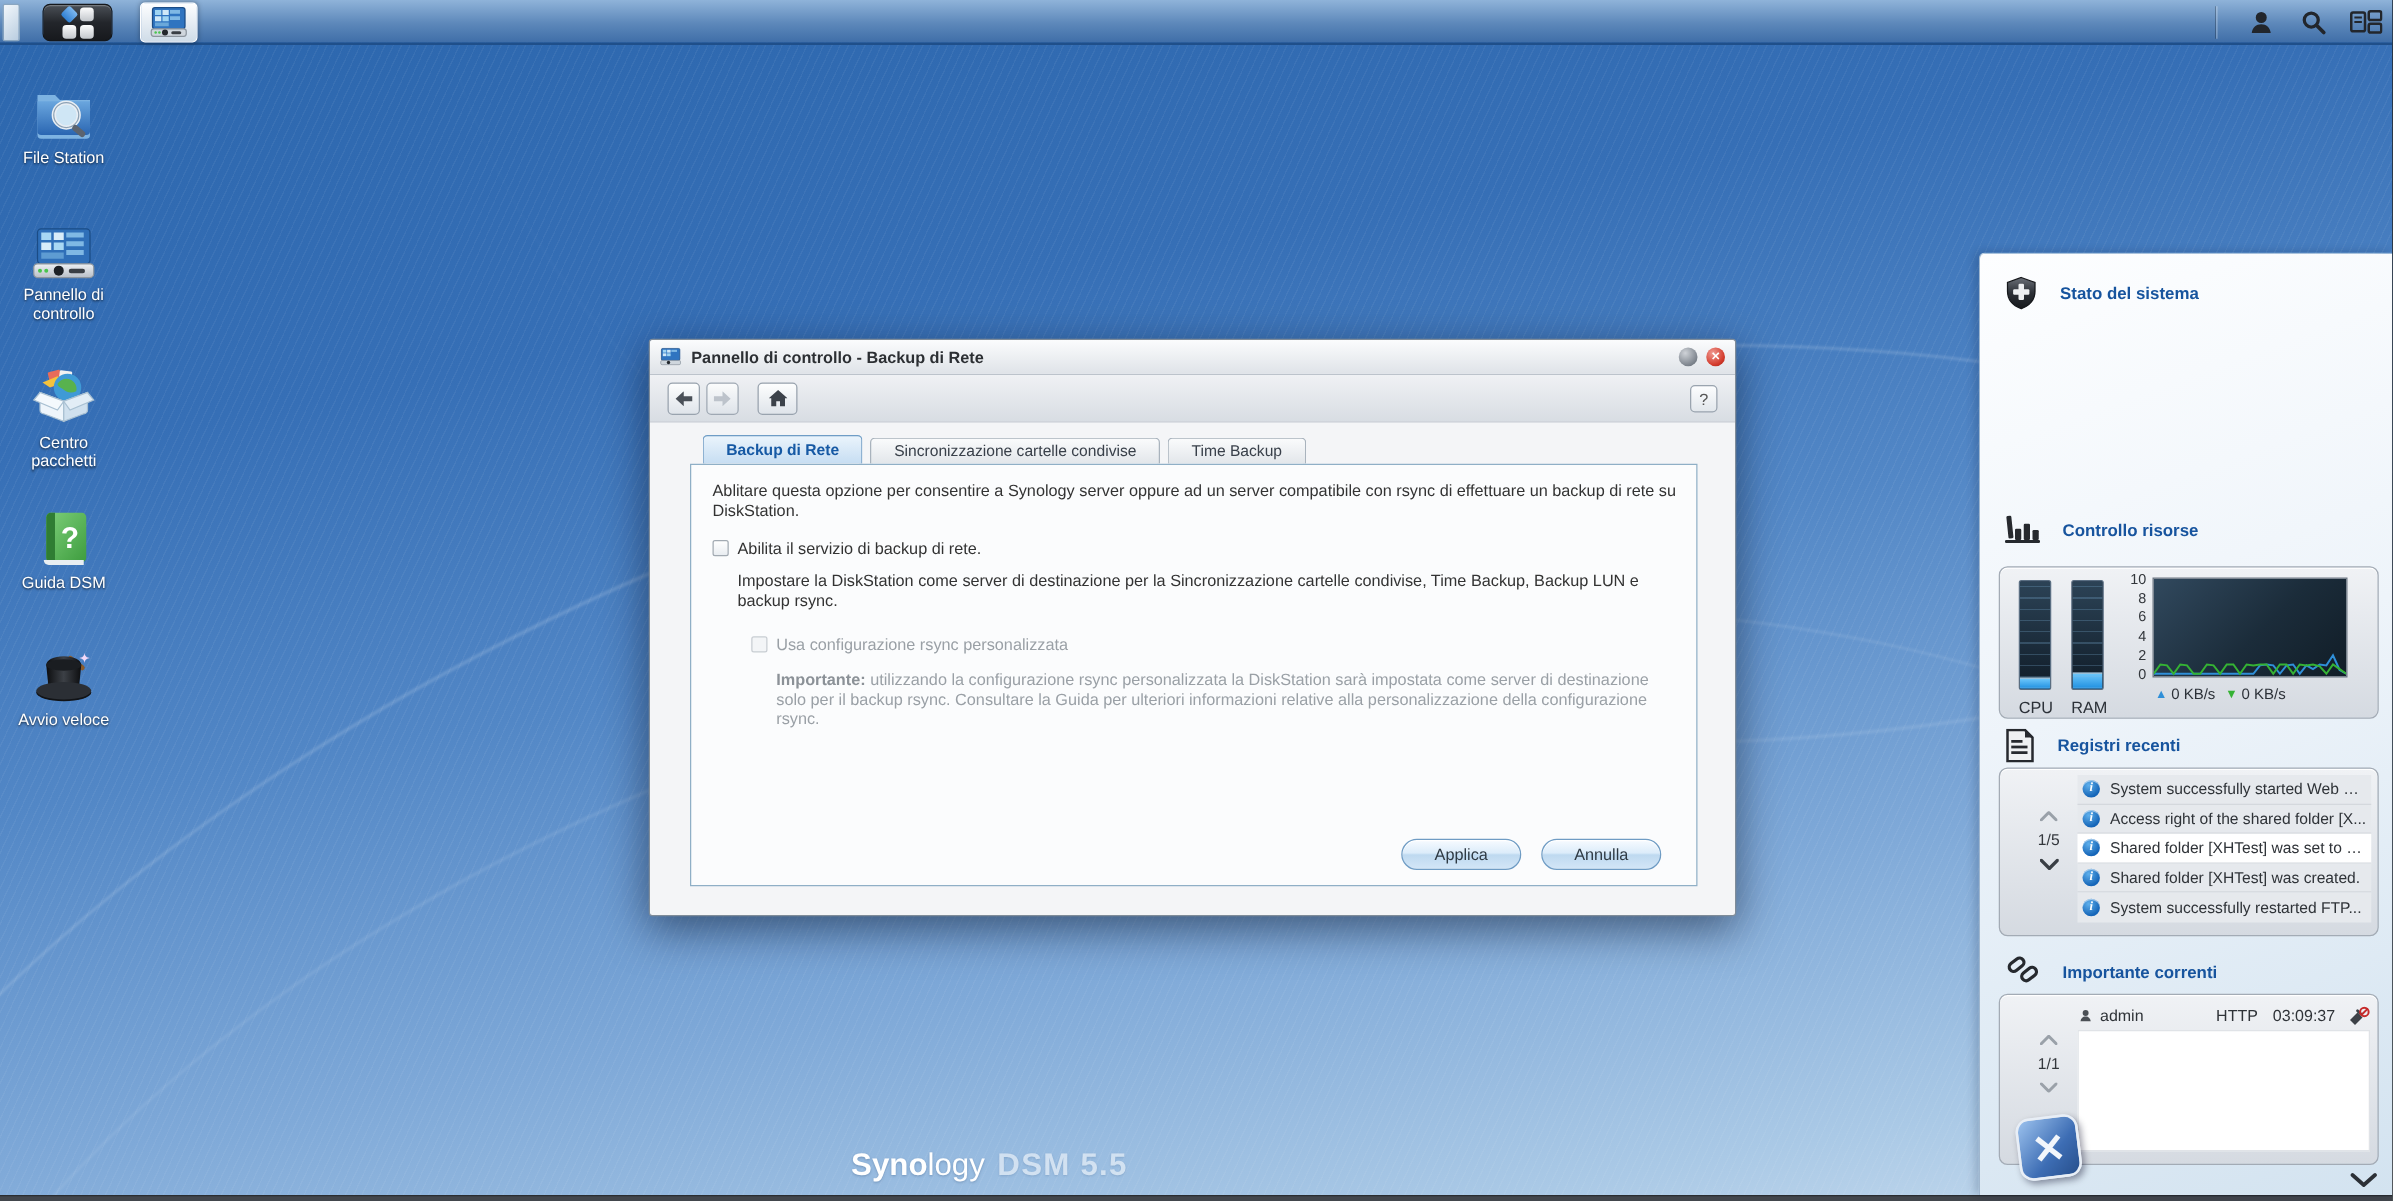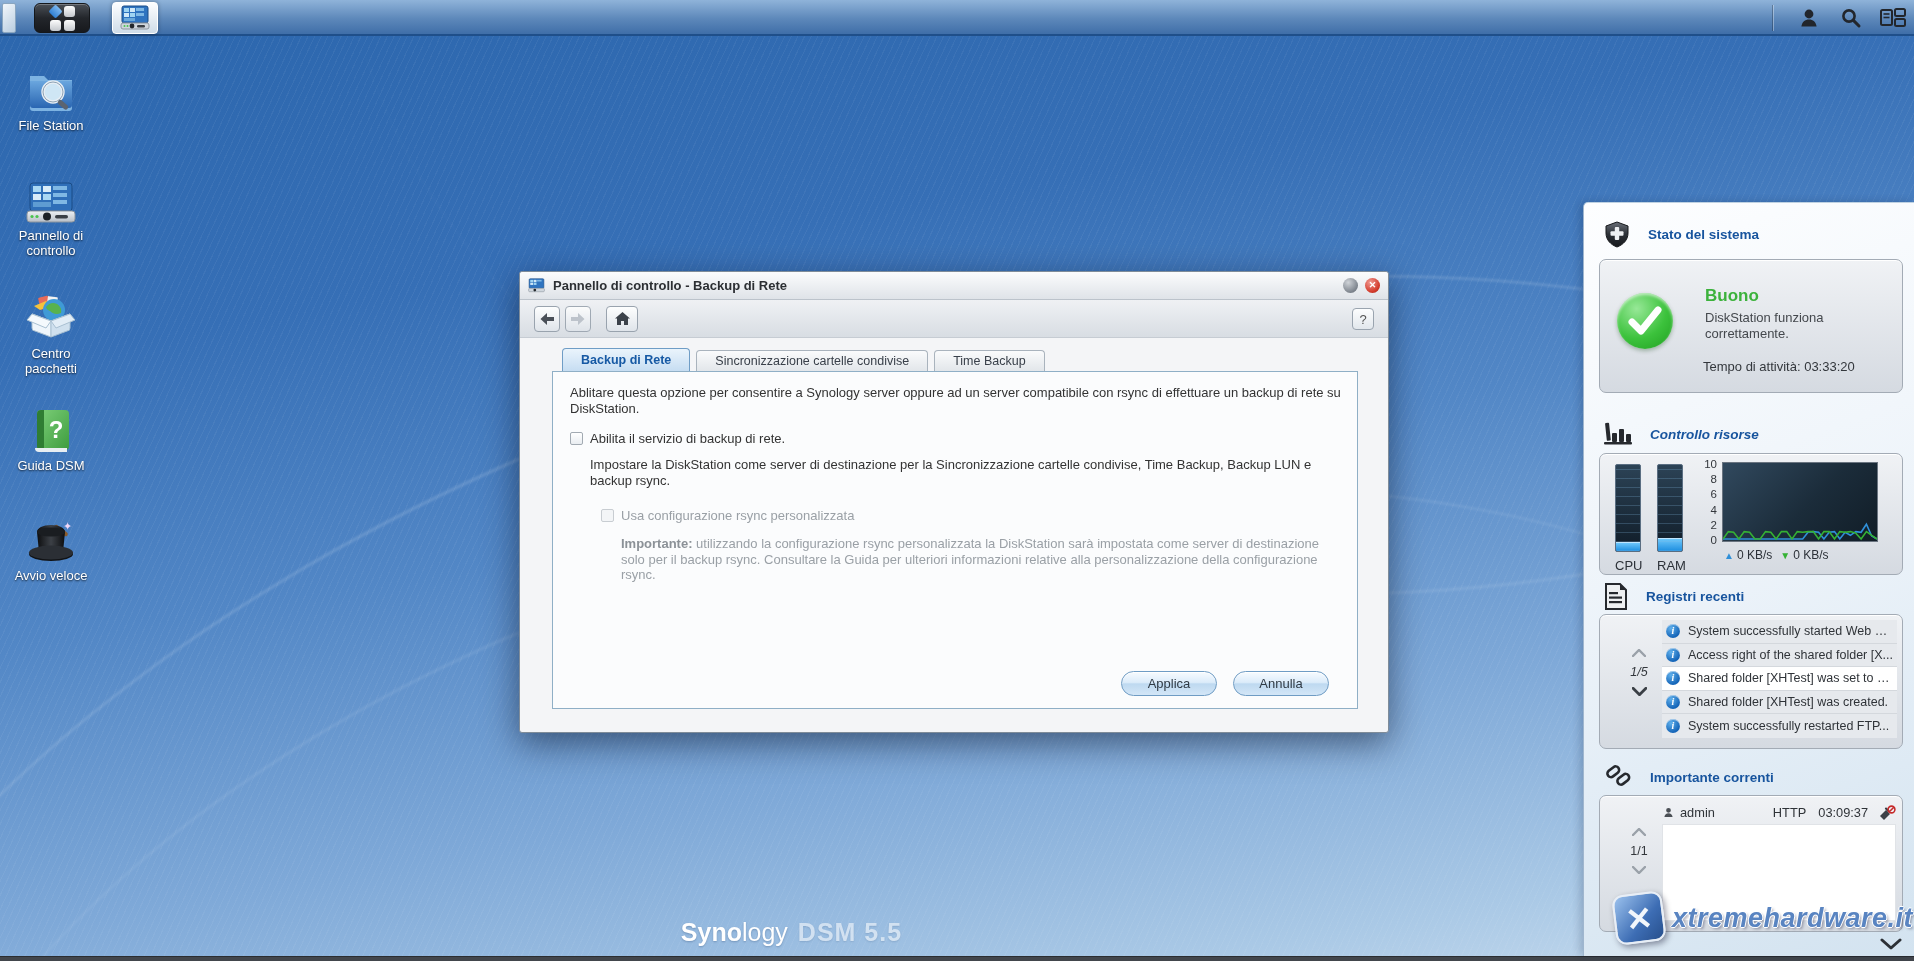--- a/index.html
+++ b/index.html
@@ -365,32 +365,22 @@
               <stop offset="0" stop-color="#6b7078"></stop>
               <stop offset=".5" stop-color="#2c3036"></stop>
               <stop offset="1" stop-color="#17191c"></stop>
             </linearGradient>
           </defs>
         <rect x="10.8" y="6" width="4.4" height="13" rx="1" fill="#eef0f2"></rect>
         <rect x="6.5" y="10.3" width="13" height="4.4" rx="1" fill="#eef0f2"></rect>
       </svg>
       <span class="ttl">Stato del sistema</span>
     </div>
-    <div class="wcard" style="top:56px;height:134px;">
-      <div class="ok-circle">
-        <svg width="34" height="30" viewBox="0 0 34 30">
-            <path d="M4 16l9 9L30 4" fill="none" stroke="#fff" stroke-width="7" stroke-linecap="round" stroke-linejoin="round"></path>
-          </svg>
-      </div>
-      <div class="st-status" style="color: rgb(60, 178, 60);">Buono</div>
-      <div class="st-desc">DiskStation funziona correttamente.</div>
-      <div class="st-uptime">Tempo di attività: 03:33:20</div>
-    </div>
-
-    <div class="whead" style="top:218px;font-style:italic;">
+
+    <div class="whead" style="top:208px;">
       <svg width="28" height="26" viewBox="0 0 28 26">
         <rect x="1" y="2" width="4" height="18" rx="1" fill="#26292e" transform="rotate(-6 1 2)"></rect>
         <rect x="8" y="12" width="5" height="9" rx="1" fill="#26292e"></rect>
         <rect x="15" y="8" width="5" height="13" rx="1" fill="#26292e"></rect>
         <rect x="22" y="13" width="5" height="8" rx="1" fill="#26292e"></rect>
         <rect x="0" y="21" width="28" height="2.4" rx="1" fill="#26292e"></rect>
       </svg>
       <span class="ttl">Controllo risorse</span>
     </div>
     <div class="wcard" style="top:250px;height:122px;">
@@ -428,21 +418,21 @@
       <svg width="24" height="27" viewBox="0 0 24 27">
         <path d="M2 1h14l6 6v19H2z" fill="#eef0f2" stroke="#26292e" stroke-width="2"></path>
         <path d="M16 1l6 6h-6z" fill="#26292e"></path>
         <rect x="5" y="9" width="9" height="2.2" fill="#26292e"></rect>
         <rect x="5" y="13.5" width="13" height="2.2" fill="#26292e"></rect>
         <rect x="5" y="18" width="13" height="2.2" fill="#26292e"></rect>
       </svg>
       <span class="ttl">Registri recenti</span>
     </div>
     <div class="wcard" style="top:411px;height:135px;">
-      <div class="pager" style="top:34px;font-style:italic;">
+      <div class="pager" style="top:34px;">
         <svg class="chev" width="14" height="8" viewBox="0 0 14 8">
             <path d="M1 7l6-6 6 6" fill="none" stroke="#9aa1a9" stroke-width="2.4" stroke-linecap="round"></path>
           </svg>
         <span style="display:block;margin:8px 0;">1/5</span>
         <svg class="chev" width="15" height="9" viewBox="0 0 14 8">
             <path d="M1 1l6 6 6-6" fill="none" stroke="#3a3f45" stroke-width="2.6" stroke-linecap="round"></path>
           </svg>
       </div>
       <div class="logrows">
         <div class="logrow">
@@ -503,21 +493,20 @@
       <div class="conn-list"></div>
     </div>
 
     <svg class="widget-collapse" width="22" height="12" viewBox="0 0 22 12">
       <path d="M2 2l9 8 9-8" fill="none" stroke="#2c3036" stroke-width="3" stroke-linecap="round" stroke-linejoin="round"></path>
     </svg>
   </div>
 
   <div class="wm">
     <span class="wm-x"></span>
-    <span class="wm-t">xtremehardware.it</span>
   </div>
 
   <div class="brand">
     <span class="b">Syno</span><span class="l">logy</span><span class="v">DSM 5.5</span>
   </div>
 
   <div class="bottom-strip"></div>
 </div>
 
 </body></html>

